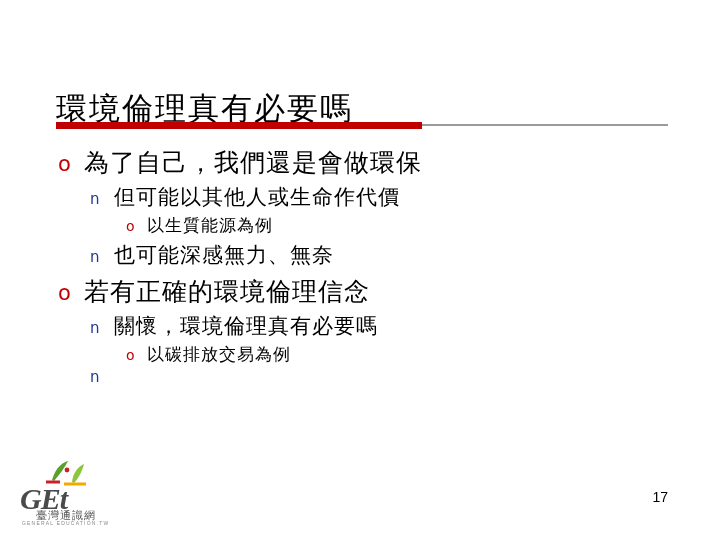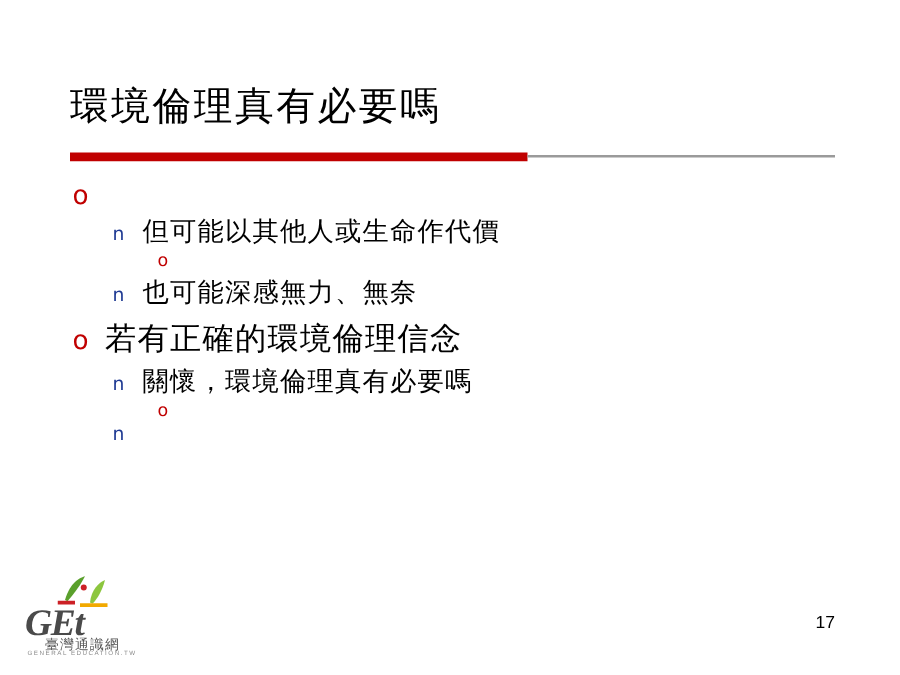--- a/index.html
+++ b/index.html
@@ -17,21 +17,21 @@
   .slide {
     position: absolute;
     left: 0;
     top: 0;
     width: 720px;
     height: 540px;
   }
   .title {
     position: absolute;
     left: 56px;
-    top: 64px;
+    top: 88px;
     font-size: 31px;
     color: #000000;
     letter-spacing: 2px;
     font-family: "Liberation Serif", "DejaVu Serif", serif;
     white-space: nowrap;
   }
   .title-rule-red {
     position: absolute;
     left: 56px;
     top: 122px;
@@ -166,48 +166,51 @@
 <div class="slide">
 
   <div class="title">環境倫理真有必要嗎</div>
   <div class="title-rule-red"></div>
   <div class="title-rule-grey"></div>
 
   <div class="body">
 
     <div class="line lvl1">
       <span class="bullet">o</span>
+      <span>為了自己，我們還是會做環保</span>
     </div>
 
     <div class="line lvl2">
       <span class="bullet">n</span>
       <span>但可能以其他人或生命作代價</span>
     </div>
 
     <div class="line lvl3">
       <span class="bullet">o</span>
+      <span>以生質能源為例</span>
     </div>
 
     <div class="line lvl2">
       <span class="bullet">n</span>
       <span>也可能深感無力、無奈</span>
     </div>
 
     <div class="line lvl1">
       <span class="bullet">o</span>
       <span>若有正確的環境倫理信念</span>
     </div>
 
     <div class="line lvl2">
       <span class="bullet">n</span>
       <span>關懷，環境倫理真有必要嗎</span>
     </div>
 
     <div class="line lvl3">
       <span class="bullet">o</span>
+      <span>以碳排放交易為例</span>
     </div>
 
     <div class="line lvl2">
       <span class="bullet">n</span>
     </div>
 
   </div>
 
   <div class="page-number">17</div>
 

